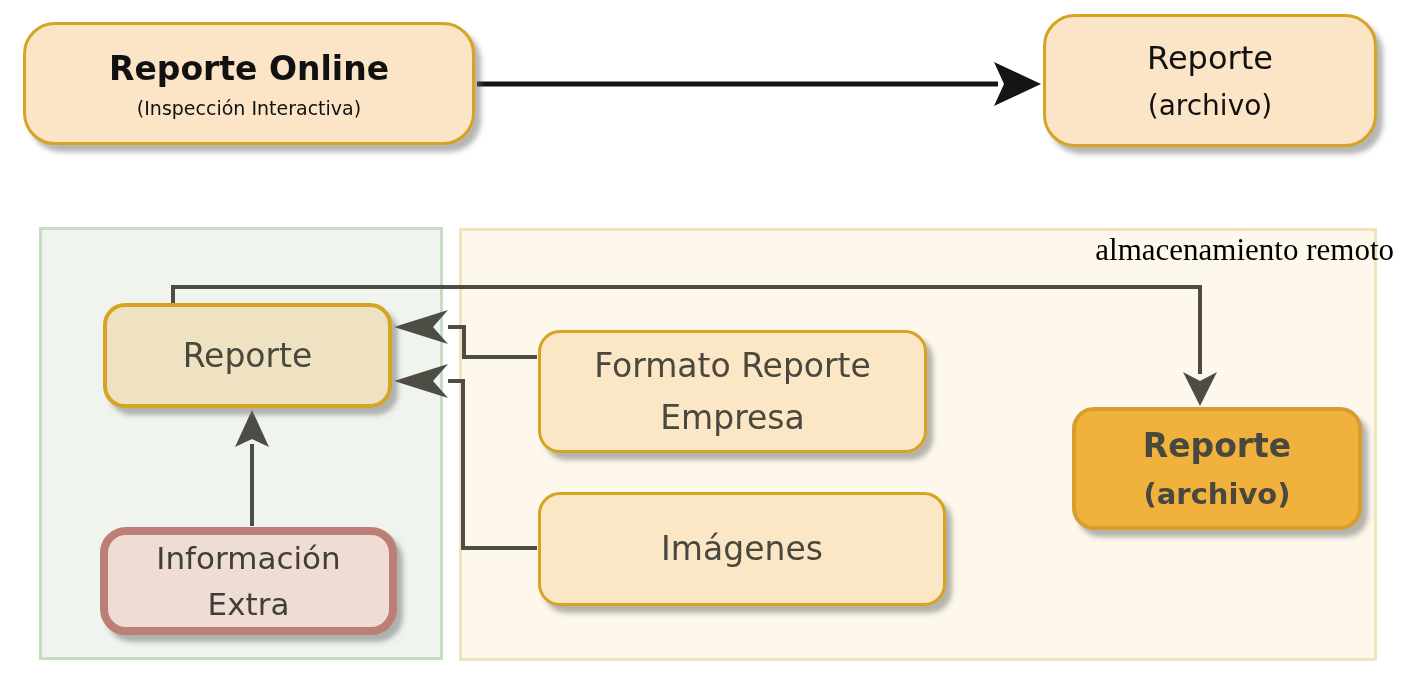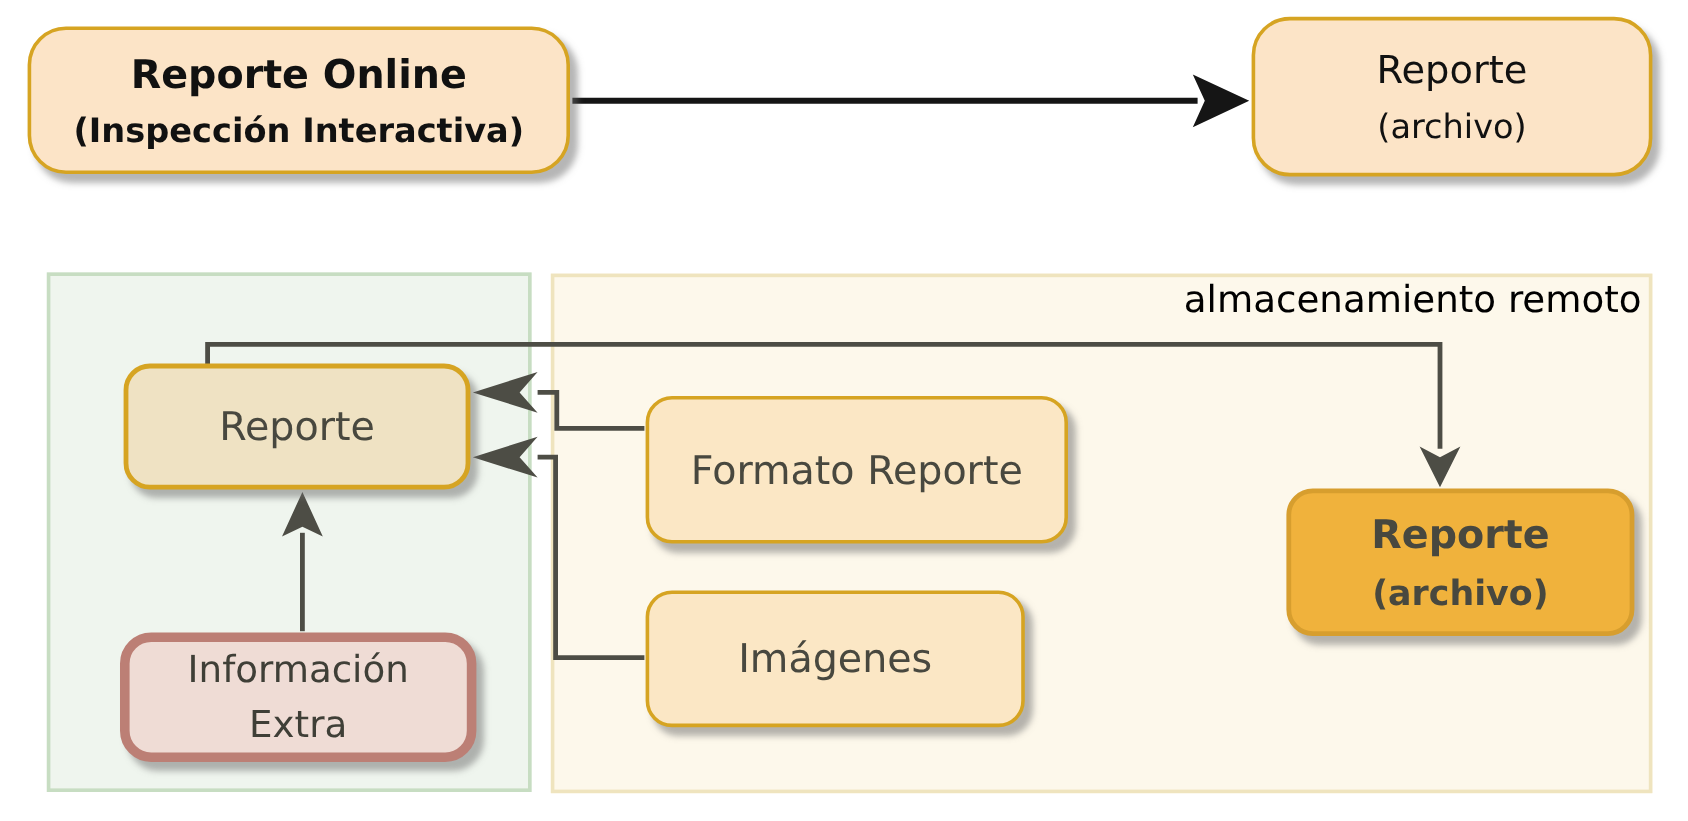--- a/index.html
+++ b/index.html
@@ -25,21 +25,21 @@
     border: 3px solid var(--cream-container-border);
   }
   .container-label {
     position: absolute;
     font-size: 31px;
     color: var(--label-text);
     white-space: nowrap;
     text-align: right;
   }
   .container-label.erp-label   { left: 160px; top: 244px; width: 280px; }
-  .container-label.remote-label{ left: 950px;  top: 232px; width: 418px; }
+  .container-label.remote-label{ left: 976px;  top: 232px; width: 418px; font-family: Liberation Serif, serif; }
 
   
   svg.connectors { position: absolute; left: 0; top: 0; z-index: 2; pointer-events: none; }
   .gray-line  { stroke: var(--connector-gray); stroke-width: 4; fill: none; }
   .gray-head  { fill: var(--connector-gray); stroke: none; }
   .black-line { stroke: var(--connector-black); stroke-width: 5; fill: none; }
   .black-head { fill: var(--connector-black); stroke: none; }
 
   
   .node {
@@ -57,21 +57,21 @@
   }
   .node .t1, .node .t2 { white-space: nowrap; }
 
   .node.online {
     left: 23px; top: 22px; width: 452px; height: 123px;
     background: var(--peach-fill);
     border: 3px solid var(--gold-border);
     color: #111111;
   }
   .node.online .t1 { font-size: 33px; font-weight: bold; }
-  .node.online .t2 { font-size: 28px; font-weight: bold; }
+  .node.online .t2 { font-size: 19px; }
 
   .node.file-top {
     left: 1043px; top: 14px; width: 334px; height: 133px;
     background: var(--peach-fill);
     border: 3px solid var(--gold-border);
     color: #111111;
   }
   .node.file-top .t1 { font-size: 32px; }
   .node.file-top .t2 { font-size: 28px; }
 
@@ -90,30 +90,30 @@
     background: var(--pink-fill);
     border: 8px solid var(--pink-border);
     border-radius: 26px;
     color: #3f3f37;
     font-size: 31px;
     line-height: 1.5;
   }
   .node.extra .t2 { font-weight: normal; }
 
   .node.formato {
-    left: 538px; top: 330px; width: 352px; height: 123px;
+    left: 538px; top: 330px; width: 389px; height: 123px;
     background: var(--light-orange-fill);
     border: 3px solid var(--gold-border);
     border-radius: 22px;
     color: var(--node-text);
     font-size: 33px;
   }
 
   .node.imagenes {
-    left: 538px; top: 492px; width: 316px; height: 114px;
+    left: 538px; top: 492px; width: 408px; height: 114px;
     background: var(--light-orange-fill);
     border: 3px solid var(--gold-border);
     border-radius: 22px;
     color: var(--node-text);
     font-size: 33px;
   }
 
   .node.archivo {
     left: 1072px; top: 407px; width: 290px; height: 123px;
     background: var(--gold-fill);
@@ -167,20 +167,21 @@
     <span class="t1">Reporte</span>
   </div>
 
   <div class="node extra">
     <span class="t1">Información</span>
     <span class="t2">Extra</span>
   </div>
 
   <div class="node formato">
     <span class="t1">Formato Reporte</span>
+    <span class="t2">Empresa</span>
   </div>
 
   <div class="node imagenes">
     <span class="t1">Imágenes</span>
   </div>
 
   <div class="node archivo">
     <span class="t1">Reporte</span>
     <span class="t2">(archivo)</span>
   </div>

